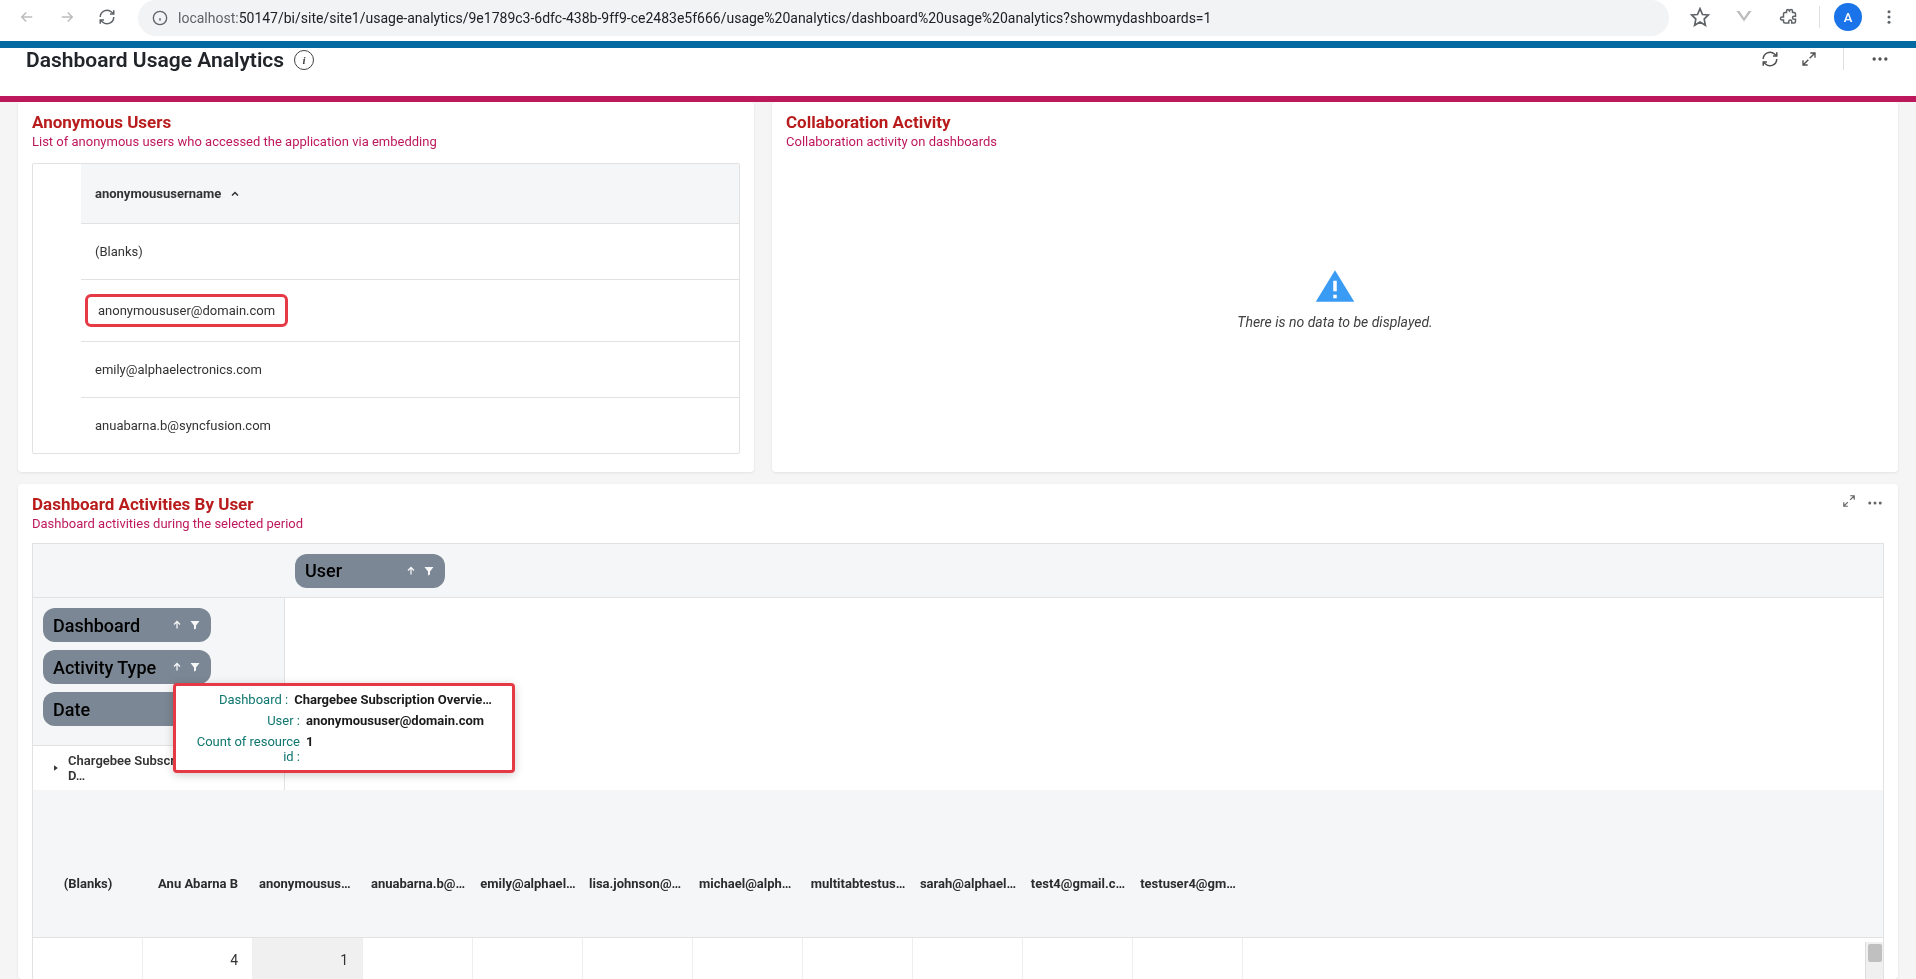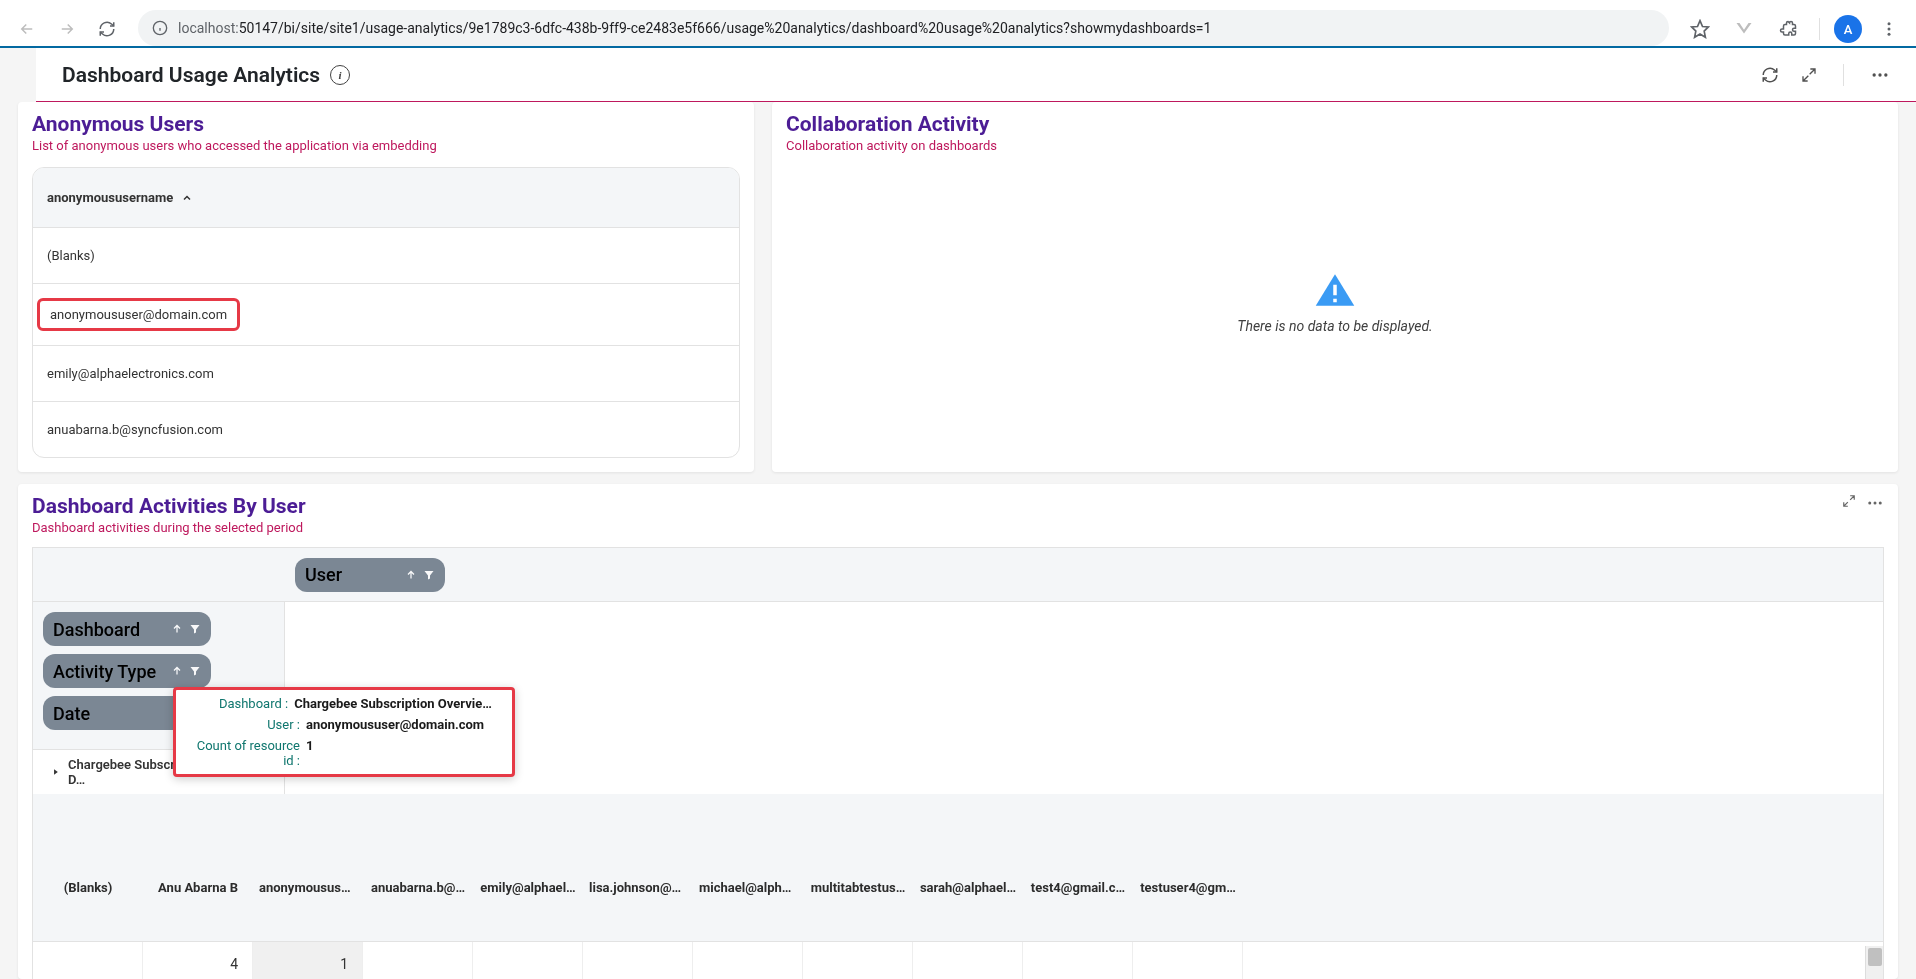--- a/index.html
+++ b/index.html
@@ -1,45 +1,45 @@
 <!DOCTYPE html>
 <html><head>
 <meta charset="utf-8">
 <style>
   * { box-sizing: border-box; margin: 0; padding: 0; font-family: -apple-system, BlinkMacSystemFont, "Segoe UI", Roboto, Arial, sans-serif; }
   body { background: #f5f5f5; width: 1916px; height: 979px; overflow: hidden; }
 
   
-  .browser-bar { height: 48px; background: #fff; display: flex; align-items: flex-end; padding: 0 10px; gap: 6px; border-bottom: 2px solid #0369a1; }
+  .browser-bar { height: 48px; background: #fff; display: flex; align-items: flex-start; padding: 0 10px; gap: 6px; border-bottom: 7px solid #0369a1; }
   .nav-btn { width: 34px; height: 34px; display: flex; align-items: center; justify-content: center; border-radius: 50%; color: #5f6368; cursor: pointer; }
   .nav-btn.disabled { color: #bdbdbd; }
   .url-bar { flex: 1; height: 36px; background: #f1f3f4; border-radius: 18px; display: flex; align-items: center; padding: 0 14px; margin: 0 8px; gap: 10px; color: #5f6368; font-size: 14px; }
   .url-text { color: #202124; white-space: nowrap; overflow: hidden; text-overflow: ellipsis; }
   .url-text .host { color: #5f6368; }
   .actions-right { display: flex; align-items: center; gap: 10px; }
   .avatar { width: 28px; height: 28px; border-radius: 50%; background: #1a73e8; color: #fff; display: flex; align-items: center; justify-content: center; font-size: 13px; font-weight: 500; }
   .sep { width: 1px; height: 22px; background: #e0e0e0; margin: 0 4px; }
 
   
-  .page-header { height: 54px; background: #fff; border-bottom: 1px solid #be185d; display: flex; align-items: center; padding: 0 26px; justify-content: space-between; margin-left: 36px; }
+  .page-header { height: 54px; background: #fff; border-bottom: 6px solid #be185d; display: flex; align-items: flex-start; padding: 0 26px; justify-content: space-between; }
   .title-wrap { display: flex; align-items: center; gap: 10px; }
   .page-title { font-size: 21px; font-weight: 600; color: #212529; }
   .info-icon { width: 20px; height: 20px; border: 1.6px solid #424242; border-radius: 50%; display: flex; align-items: center; justify-content: center; font-size: 11px; font-weight: 700; color: #424242; font-family: serif; font-style: italic; }
   .hdr-actions { display: flex; align-items: center; gap: 22px; color: #505050; }
 
   
   .content { padding: 0 18px; display: flex; flex-direction: column; gap: 12px; height: calc(100% - 102px); overflow: hidden; }
   .row { display: flex; gap: 18px; }
   .card { background: #fff; border-radius: 4px; box-shadow: 0 1px 3px rgba(0,0,0,0.08); padding: 10px 0 0 0; flex: 1; position: relative; }
   .card-pad { padding: 0 14px; }
-  .card-title { font-size: 21px; font-weight: 700; color: #4c1d95; }
+  .card-title { font-size: 17px; font-weight: 700; color: #b91c1c; }
   .card-sub { font-size: 13px; color: #be185d; margin-top: 2px; }
 
   
-  .anon-table { margin: 14px 14px 0 14px; border: 1px solid #e2e2e2; border-radius: 12px; overflow: hidden; }
+  .anon-table { margin: 14px 14px 0 14px; border: 1px solid #e2e2e2; border-radius: 2px; overflow: hidden; padding-left: 48px; }
   .anon-head { background: #f4f6f8; padding: 22px 14px; border-bottom: 1px solid #e2e2e2; font-size: 13px; font-weight: 700; color: #333; display:flex; align-items:center; gap:8px;}
   .anon-row { padding: 20px 14px; border-bottom: 1px solid #e2e2e2; font-size: 13px; color: #333; }
   .anon-row:last-child { border-bottom: none; }
   .highlight-box { display: inline-block; border: 3px solid #e63946; border-radius: 6px; padding: 6px 10px; margin: -6px -10px; }
   
   .card.anon { width: 736px; flex: none; height: 370px; }
   .card.collab { flex: 1; height: 370px; }
 
   
   .empty-state { display:flex; flex-direction:column; align-items:center; justify-content:center; height: 240px; color:#404040; margin-top:30px;}

